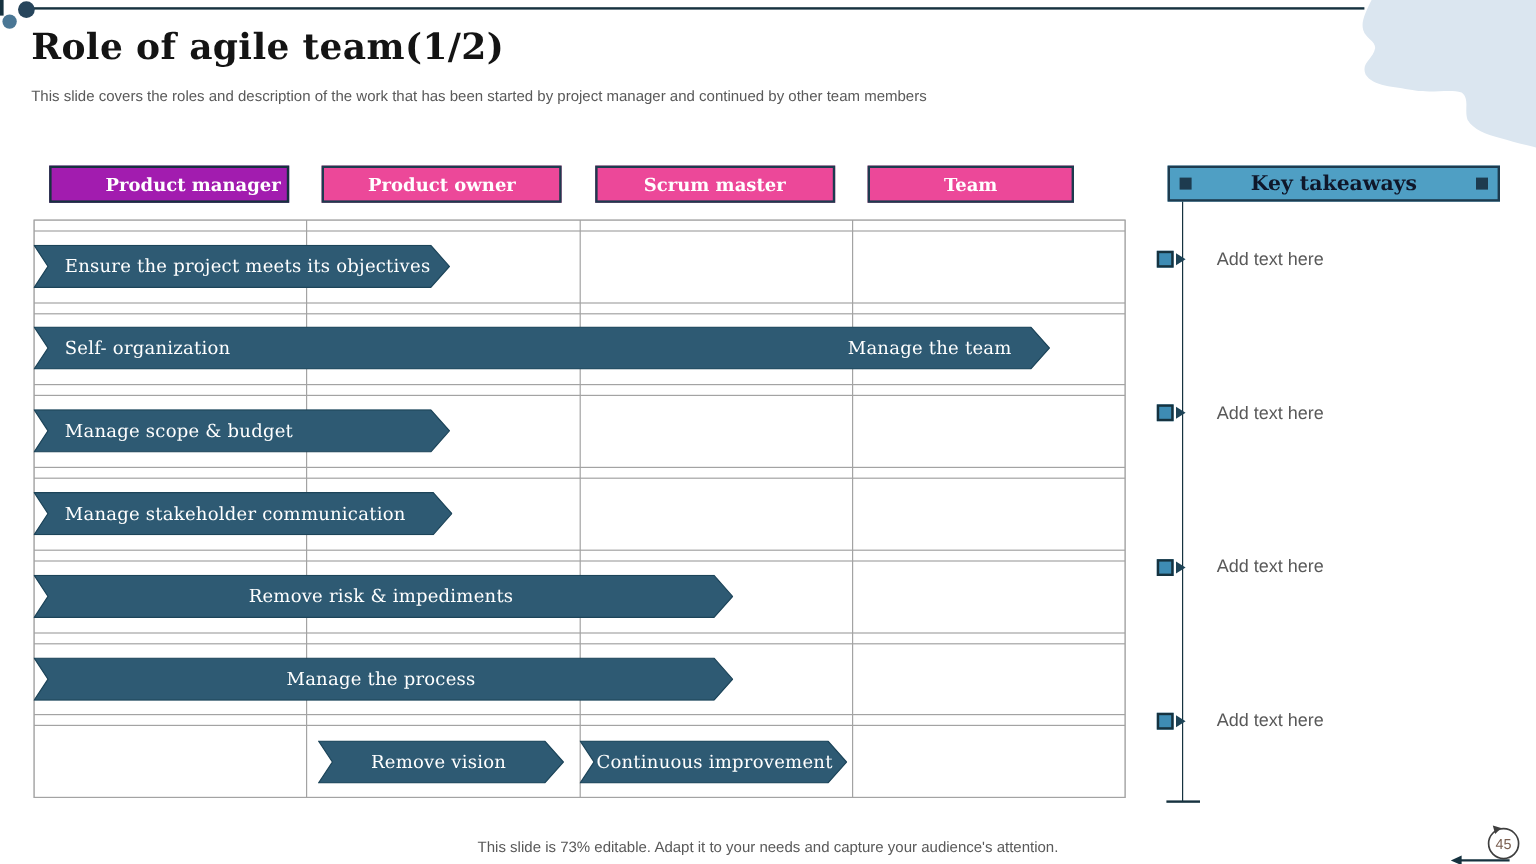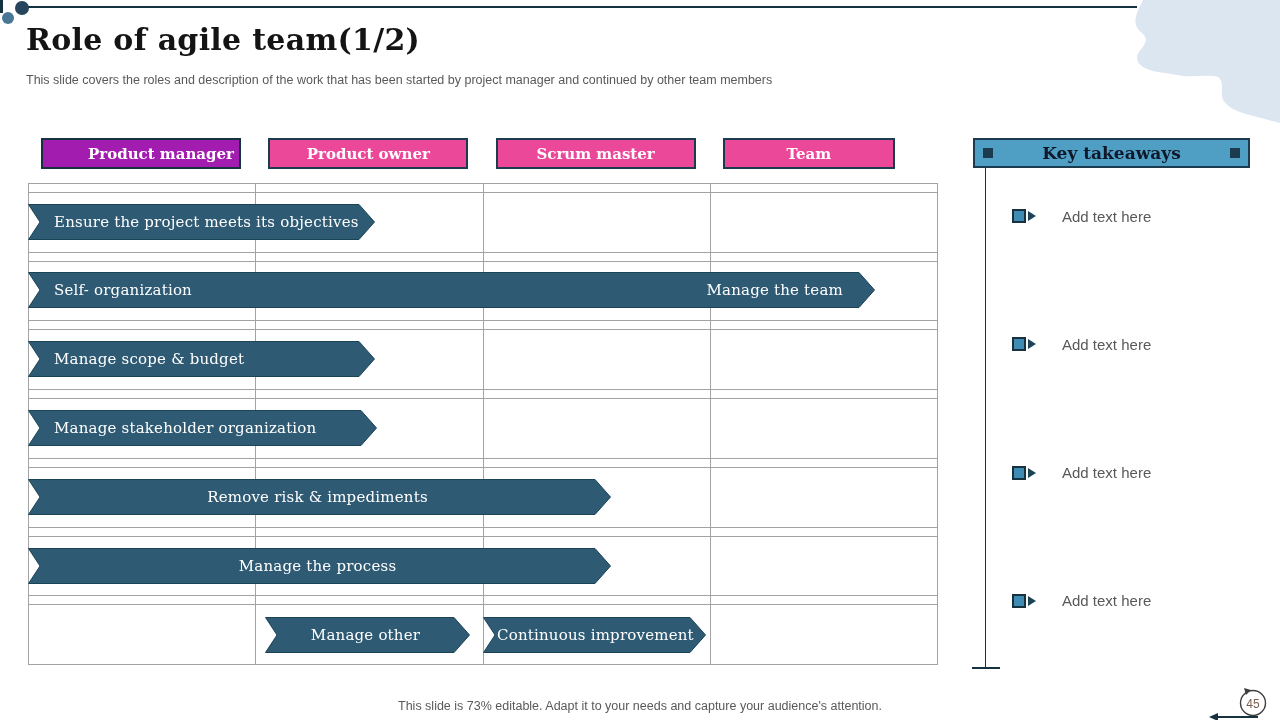--- a/index.html
+++ b/index.html
@@ -35,21 +35,21 @@
   .arrow .lbl.center{text-align:center;padding:0 18px 0 14px;}
   .arrow .lbl.split{display:flex;justify-content:space-between;padding-left:26px;padding-right:32px;}
   
   .kt-header{position:absolute;left:973px;top:138px;width:277px;height:30px;box-sizing:border-box;
              background:#4f9fc4;border:2px solid #1d3b4f;display:flex;align-items:center;
              justify-content:space-between;padding:0 8px;}
   .kt-header .kt-title{font-family:"DejaVu Serif",serif;font-weight:bold;font-size:17px;color:#0f172a;}
   .kt-sq{width:10px;height:10px;background:#1d3b4f;}
   .kt-line{position:absolute;left:985px;top:168px;width:1px;height:500px;background:#16323f;}
   .kt-endbar{position:absolute;left:972px;top:667px;width:28px;height:2px;background:#16323f;}
-  .kt-item{position:absolute;left:1012px;height:22px;display:flex;align-items:center;}
+  .kt-item{position:absolute;left:964px;height:22px;display:flex;align-items:center;}
   .kt-bullet{width:10px;height:10px;background:#3e8cb4;border:2px solid #16323f;margin-right:2px;}
   .kt-tri{width:0;height:0;border-top:5px solid transparent;border-bottom:5px solid transparent;
           border-left:8px solid #1d4356;margin-right:26px;}
   .kt-label{font-size:15px;color:#595959;}
   
   .footer{position:absolute;left:0;right:0;top:699px;margin:0;text-align:center;
           font-size:12.5px;color:#595959;}
   .page-widget{position:absolute;left:1208px;top:684px;}
 </style>
 </head>
@@ -155,39 +155,39 @@
       <div class="arrow" style="left: 28px; top: 341.3px; width: 347px;">
         <svg width="347" height="36">
           <polygon points="0.5,0.5 331,0.5 346.5,18 331,35.5 0.5,35.5 12,18" fill="#2e5a73" stroke="#1c4459" stroke-width="1"></polygon>
         </svg>
         <div class="lbl left">Manage scope &amp; budget</div>
       </div>
       <div class="arrow" style="left: 28px; top: 410.2px; width: 349px;">
         <svg width="349" height="36">
           <polygon points="0.5,0.5 333,0.5 348.5,18 333,35.5 0.5,35.5 12,18" fill="#2e5a73" stroke="#1c4459" stroke-width="1"></polygon>
         </svg>
-        <div class="lbl left">Manage stakeholder organization</div>
+        <div class="lbl left">Manage stakeholder communication</div>
       </div>
       <div class="arrow" style="left: 28px; top: 479.1px; width: 583px;">
         <svg width="583" height="36">
           <polygon points="0.5,0.5 567,0.5 582.5,18 567,35.5 0.5,35.5 12,18" fill="#2e5a73" stroke="#1c4459" stroke-width="1"></polygon>
         </svg>
         <div class="lbl center">Remove risk &amp; impediments</div>
       </div>
       <div class="arrow" style="left: 28px; top: 548px; width: 583px;">
         <svg width="583" height="36">
           <polygon points="0.5,0.5 567,0.5 582.5,18 567,35.5 0.5,35.5 12,18" fill="#2e5a73" stroke="#1c4459" stroke-width="1"></polygon>
         </svg>
         <div class="lbl center">Manage the process</div>
       </div>
       <div class="arrow" style="left: 265px; top: 616.9px; width: 205px;">
         <svg width="205" height="36">
           <polygon points="0.5,0.5 189,0.5 204.5,18 189,35.5 0.5,35.5 12,18" fill="#2e5a73" stroke="#1c4459" stroke-width="1"></polygon>
         </svg>
-        <div class="lbl center">Manage other</div>
+        <div class="lbl center">Remove vision</div>
       </div>
       <div class="arrow" style="left: 483px; top: 616.9px; width: 223px;">
         <svg width="223" height="36">
           <polygon points="0.5,0.5 207,0.5 222.5,18 207,35.5 0.5,35.5 12,18" fill="#2e5a73" stroke="#1c4459" stroke-width="1"></polygon>
         </svg>
         <div class="lbl center">Continuous improvement</div>
       </div>
     </div>
 
   <div class="kt-header">

